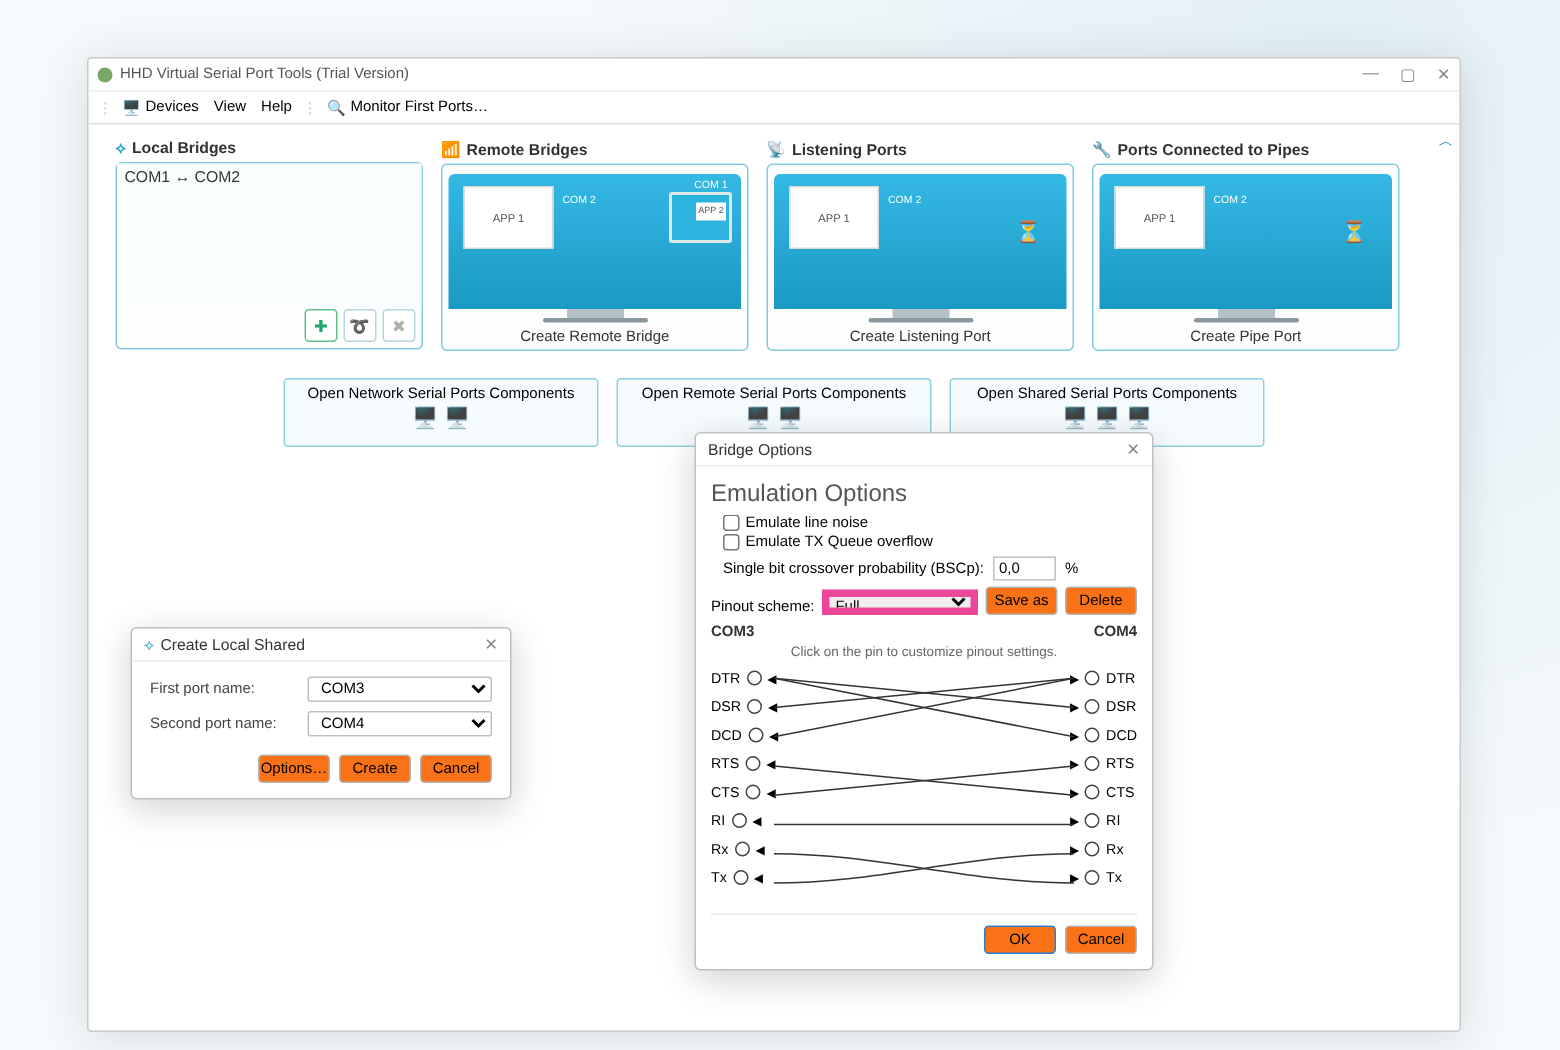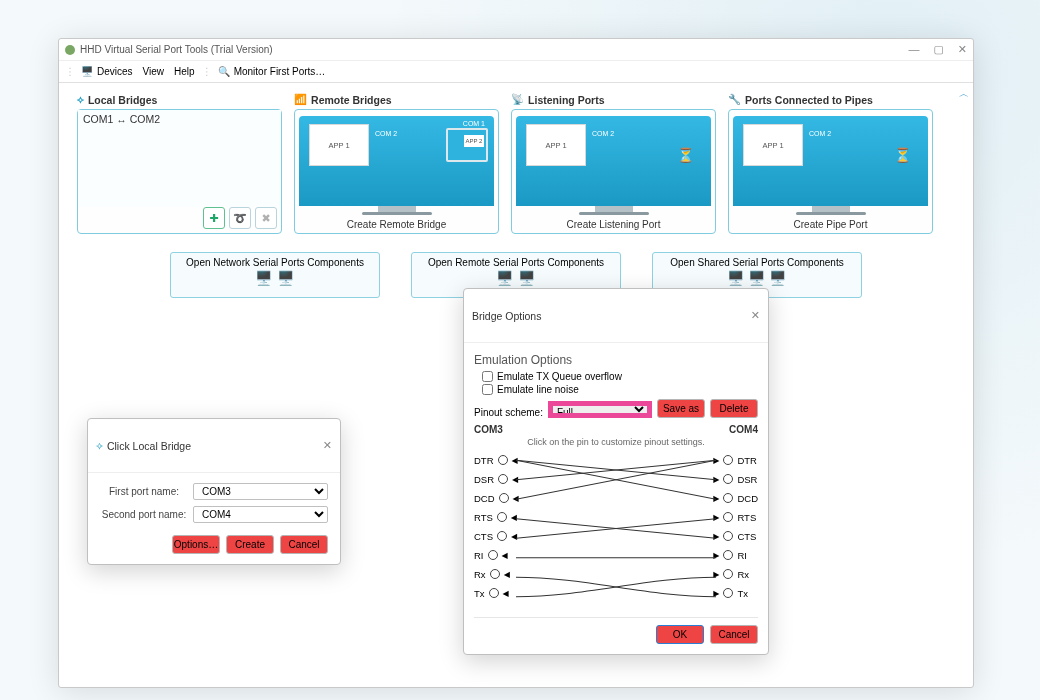--- a/index.html
+++ b/index.html
@@ -25,42 +25,42 @@
 .monitor { width: 100%; height: 90px; background: linear-gradient(#34b9e4, #1a99c4); border-radius: 4px 4px 0 0; margin: 4px auto 0; position: relative; }
 .mon-wrap { padding: 2px 4px 0; text-align: center; }
 .mon-stand { width: 38px; height: 6px; background: #b4c2c8; margin: 0 auto; }
 .mon-base { width: 70px; height: 3px; background: #8a999f; margin: 0 auto; border-radius: 2px; }
 .app-box { background: #fff; border: 1px solid #d8d8d8; width: 60px; height: 42px; position: absolute; left: 10px; top: 8px; font-size: 7.5px; display: flex; align-items: center; justify-content: center; color: #555; }
 .side-mon { position: absolute; width: 42px; height: 34px; background: #2eb3de; right: 6px; top: 12px; border-radius: 2px; border: 2px solid #dde8ec; }
 .timer { position: absolute; right: 18px; top: 30px; width: 16px; height: 26px; }
 .timer::before { content: "⏳"; font-size: 14px; }
 .sect-foot { text-align: center; font-size: 10px; margin-top: 4px; color: #333; }
 
-.comp-row { display: flex; gap: 31px; margin-top: 18px; justify-content: center; }
+.comp-row { display: flex; gap: 12px; margin-top: 18px; justify-content: center; }
 .comp { border: 1px solid #8dd1e2; border-radius: 3px; height: 46px; width: 210px; text-align: center; padding: 4px; font-size: 10px; background: #f6fcfe; }
 .comp .comp-icons { margin-top: 2px; font-size: 14px; color: #2a9ec8; }
 
 .scroll-up { position: absolute; right: 4px; top: 4px; font-size: 10px; color: #1a85c8; }
 
 
 .dlg { position: absolute; background: #fff; border: 1px solid #bfbfbf; border-radius: 4px; box-shadow: 0 6px 24px rgba(0,0,0,.18); font-size: 10px; }
-.dlg-title { padding: 20px 8px; display: flex; align-items: center; gap: 4px; font-size: 10.5px; color: #333; border-bottom: 1px solid #eee; }
+.dlg-title { padding: 4px 8px; display: flex; align-items: center; gap: 4px; font-size: 10.5px; color: #333; border-bottom: 1px solid #eee; }
 .dlg-title .close { margin-left: auto; color: #888; cursor: pointer; font-size: 11px; }
 .dlg1 { left: 87px; top: 418px; width: 254px; }
 .dlg1 .body { padding: 10px 12px; }
 .form-row { display: flex; align-items: center; margin-bottom: 6px; }
-.form-row label { width: 88px; text-align: center; font-size: 10px; color: #444; margin-right: 5px; }
+.form-row label { width: 88px; text-align: left; font-size: 10px; color: #444; margin-right: 17px; }
 .form-row select, .form-row input { flex: 1; border: 1px solid #c0c0c0; border-radius: 2px; height: 17px; font-size: 10px; padding: 0 4px; background: #fff; }
 .btn-row { display: flex; gap: 6px; justify-content: flex-end; margin-top: 12px; }
-.btn { border: 1px solid #b5b5b5; background: #ef4444; border-radius: 3px; height: 19px; min-width: 48px; font-size: 10px; padding: 0 0; cursor: pointer; }
+.btn { border: 1px solid #b5b5b5; background: #f97316; border-radius: 3px; height: 19px; min-width: 48px; font-size: 10px; padding: 0 0; cursor: pointer; }
 
 
 .dlg2 { left: 463px; top: 288px; width: 306px; }
 .dlg2 .body { padding: 6px 10px 10px; }
-.grp-label { font-size: 12px; color: #555; margin: 4px 0 4px; }
+.grp-label { font-size: 16px; color: #555; margin: 4px 0 4px; }
 .chk { display: flex; align-items: center; gap: 4px; font-size: 10px; margin: 2px 0 2px 8px; }
 .chk input { width: 11px; height: 11px; margin: 0; }
 .prob-row { display: flex; align-items: center; gap: 6px; font-size: 10px; margin: 4px 0 4px 8px; }
 .prob-row input { width: 42px; height: 16px; border: 1px solid #c0c0c0; font-size: 10px; padding: 0 3px; }
 .scheme-row { display: flex; align-items: flex-end; gap: 5px; font-size: 10px; margin: 4px 0 6px; }
 .scheme-row select { flex: 1; height: 17px; border: 5px solid #ec4899; font-size: 10px; }
 .pin-hdr { display: flex; justify-content: space-between; font-size: 10px; font-weight: 600; color: #333; }
 .pin-hint { text-align: center; font-size: 9px; color: #666; margin: 2px 0 6px; }
 .pin-area { position: relative; height: 156px; }
 .pin-col { position: absolute; top: 0; display: flex; flex-direction: column; gap: 5px; }
@@ -198,21 +198,21 @@
         <div>Open Shared Serial Ports Components</div>
         <div class="comp-icons">🖥️ 🖥️ 🖥️</div>
       </div>
     </div>
   </div>
 </div>
 
 <div class="dlg dlg1">
   <div class="dlg-title">
     <span style="color:#2aa3c9">⟡</span>
-    <span>Click Local Bridge</span>
+    <span>Create Local Shared</span>
     <span class="close">✕</span>
   </div>
   <div class="body">
     <div class="form-row">
       <label>First port name:</label>
       <select><option>COM3</option></select>
     </div>
     <div class="form-row">
       <label>Second port name:</label>
       <select><option>COM4</option></select>
@@ -227,26 +227,31 @@
 
 <div class="dlg dlg2">
   <div class="dlg-title">
     <span>Bridge Options</span>
     <span class="close">✕</span>
   </div>
   <div class="body">
     <div class="grp-label">Emulation Options</div>
     <label class="chk">
         <input type="checkbox" style="">
-        <span>Emulate TX Queue overflow</span>
+        <span>Emulate line noise</span>
       </label>
     <label class="chk">
         <input type="checkbox" style="">
-        <span>Emulate line noise</span>
+        <span>Emulate TX Queue overflow</span>
       </label>
+    <div class="prob-row">
+      <span>Single bit crossover probability (BSCp):</span>
+      <input value="0,0" style="">
+      <span>%</span>
+    </div>
 
     <div class="scheme-row">
       <span>Pinout scheme:</span>
       <select><option>Full</option></select>
       <button class="btn">Save as</button>
       <button class="btn">Delete</button>
     </div>
     <div class="pin-hdr">
       <span>COM3</span>
       <span>COM4</span>

